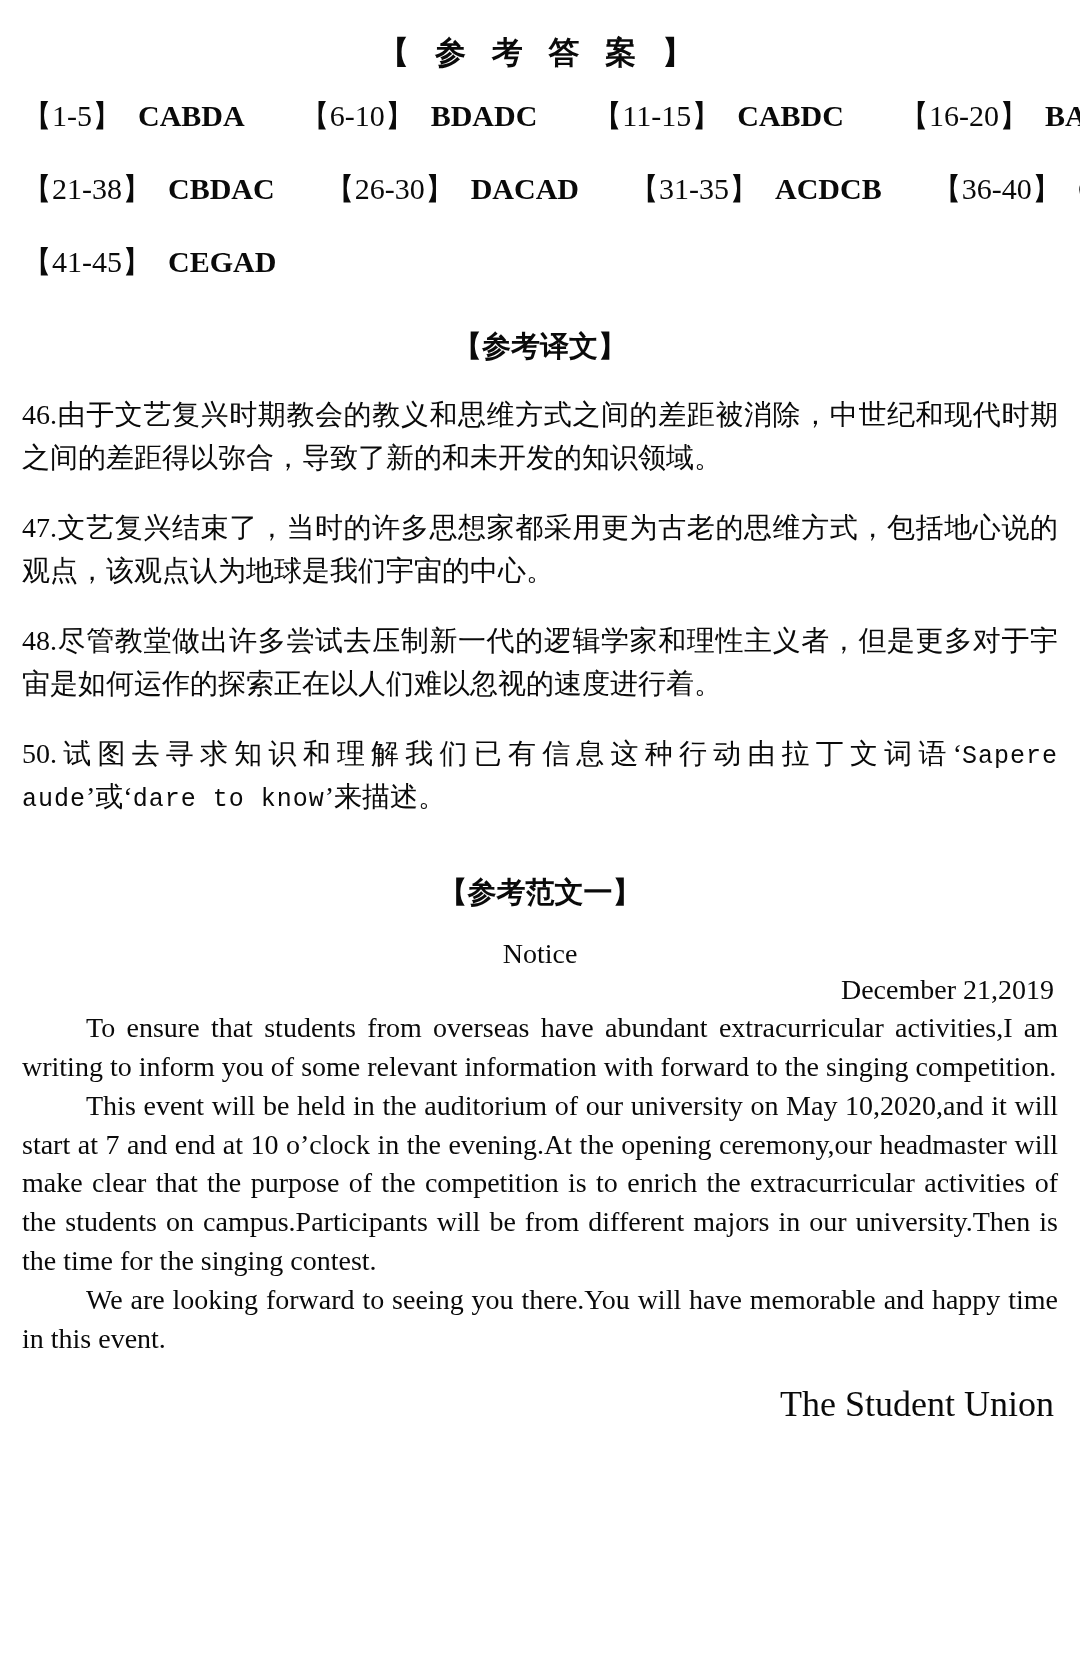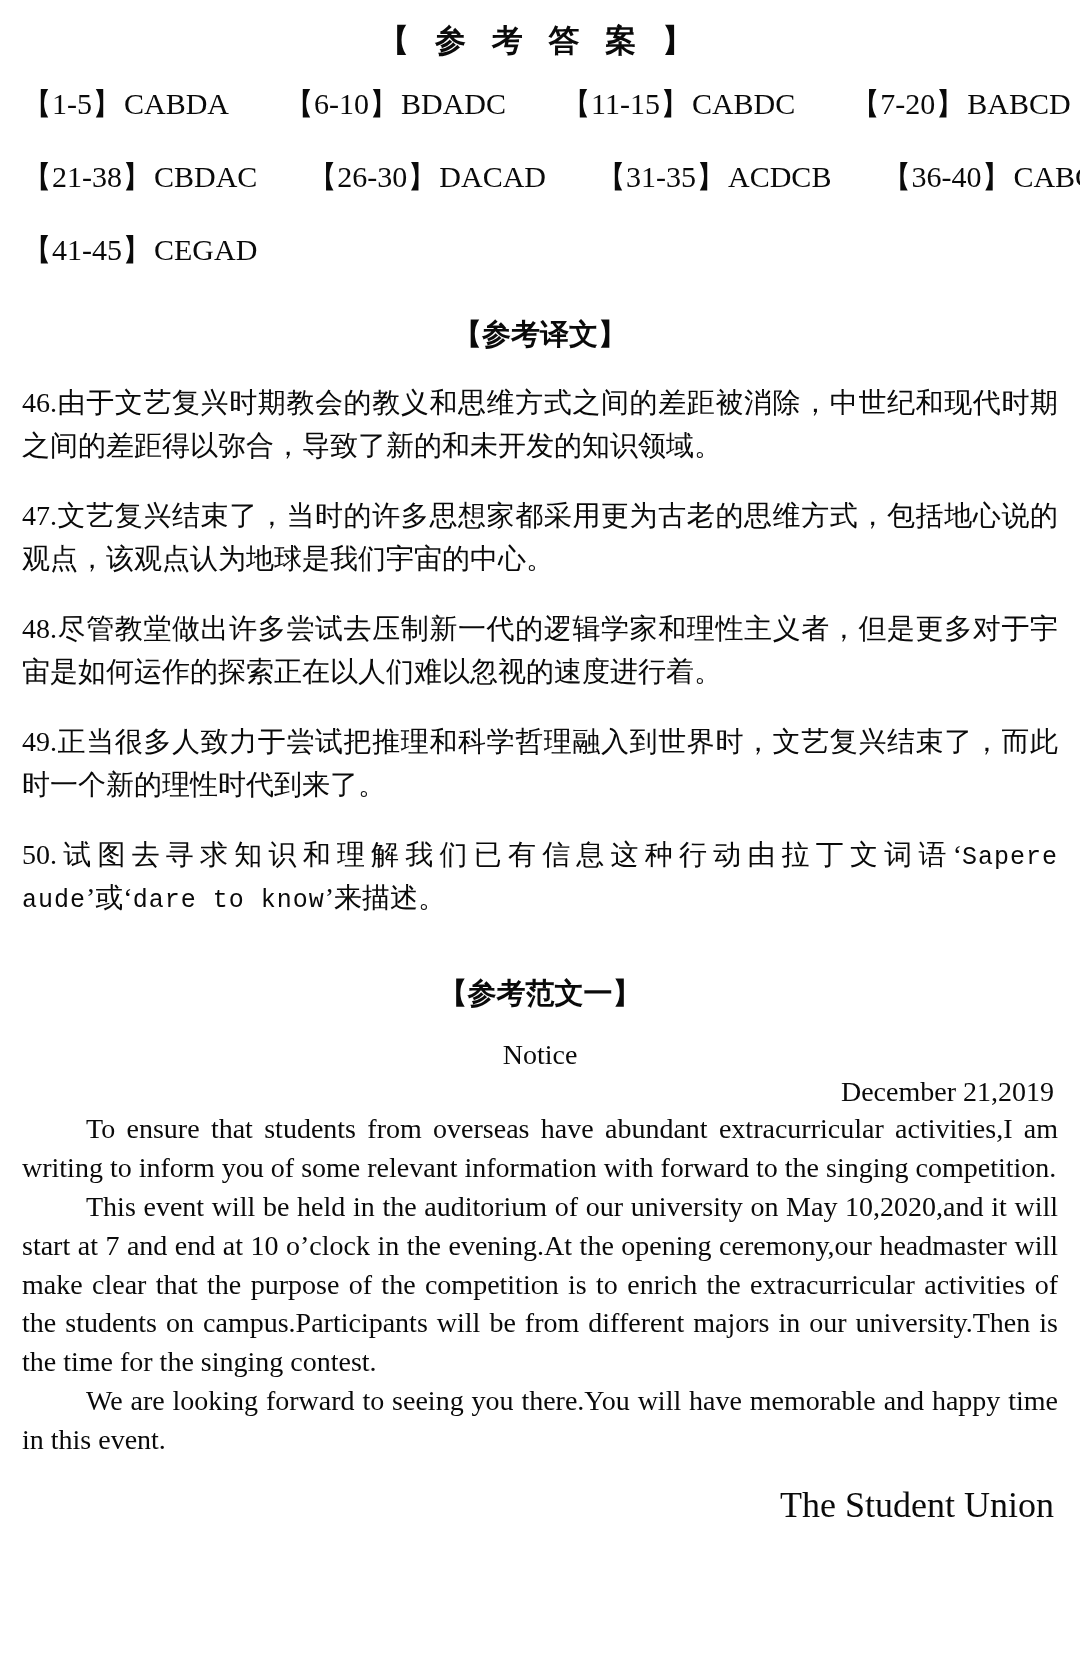--- a/index.html
+++ b/index.html
@@ -13,21 +13,21 @@
     min-height: 1671px;
     font-family: "Liberation Serif", "DejaVu Serif", serif;
     color: #0a0a0a;
     -webkit-font-smoothing: antialiased;
   }
   .page {
     width: 1080px;
     min-height: 1671px;
     position: relative;
     box-sizing: border-box;
-    padding: 4px 22px;
+    padding: 16px 22px;
   }
 
   
   .heading-answers {
     text-align: center;
     font-size: 31px;
     font-weight: 700;
     letter-spacing: 9px;
     padding-top: 18px;
     line-height: 1.2;
@@ -60,21 +60,22 @@
   }
   .answer-row.row-1 > .answer-item { margin-right: 55px; }
   .answer-row.row-2 > .answer-item { margin-right: 50px; }
   .answer-item {
     display: inline-block;
   }
   .answer-item .range {
     font-weight: 400;
   }
   .answer-item .letters {
-    margin-left: 2px;
+    margin-left: 16px;
+    font-weight: bold;
   }
 
   
   .translations {
     margin-top: 30px;
   }
   .trans-item {
     font-size: 28px;
     line-height: 1.52;
     margin-bottom: 26px;
@@ -138,21 +139,21 @@
       <span class="answer-item">
         <span class="range">【1-5】</span><span class="letters">CABDA</span>
       </span>
       <span class="answer-item">
         <span class="range">【6-10】</span><span class="letters">BDADC</span>
       </span>
       <span class="answer-item">
         <span class="range">【11-15】</span><span class="letters">CABDC</span>
       </span>
       <span class="answer-item" style="margin-right:0;">
-        <span class="range">【7-20】</span><span class="letters">BABCD</span>
+        <span class="range">【16-20】</span><span class="letters">BABCD</span>
       </span>
     </div>
 
     <div class="answer-row row-2">
       <span class="answer-item">
         <span class="range">【21-38】</span><span class="letters">CBDAC</span>
       </span>
       <span class="answer-item">
         <span class="range">【26-30】</span><span class="letters">DACAD</span>
       </span>
@@ -181,23 +182,20 @@
     </p>
 
     <p class="trans-item">
       <span class="num">47.</span><span>文艺复兴结束了，当时的许多思想家都采用更为古老的思维方式，包括地心说的观点，该观点认为地球是我们宇宙的中心。</span>
     </p>
 
     <p class="trans-item">
       <span class="num">48.</span><span>尽管教堂做出许多尝试去压制新一代的逻辑学家和理性主义者，但是更多对于宇宙是如何运作的探索正在以人们难以忽视的速度进行着。</span>
     </p>
 
-    <p class="trans-item">
-      <span class="num">49.</span><span>正当很多人致力于尝试把推理和科学哲理融入到世界时，文艺复兴结束了，而此时一个新的理性时代到来了。</span>
-    </p>
 
     <p class="trans-item">
       <span class="num">50.</span><span>试图去寻求知识和理解我们已有信息这种行动由拉丁文词语‘</span><span class="latin">Sapere aude</span><span>’或‘</span><span class="latin">dare to know</span><span>’来描述。</span>
     </p>
 
   </div>
 
   <div class="heading-sub heading-essay">【参考范文一】</div>
 
   <div class="essay">

